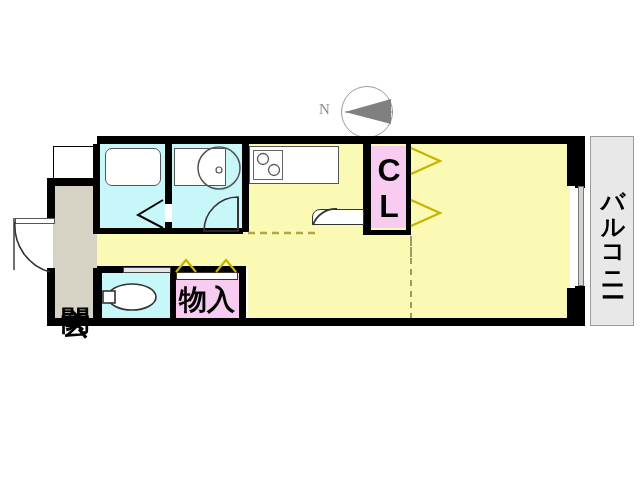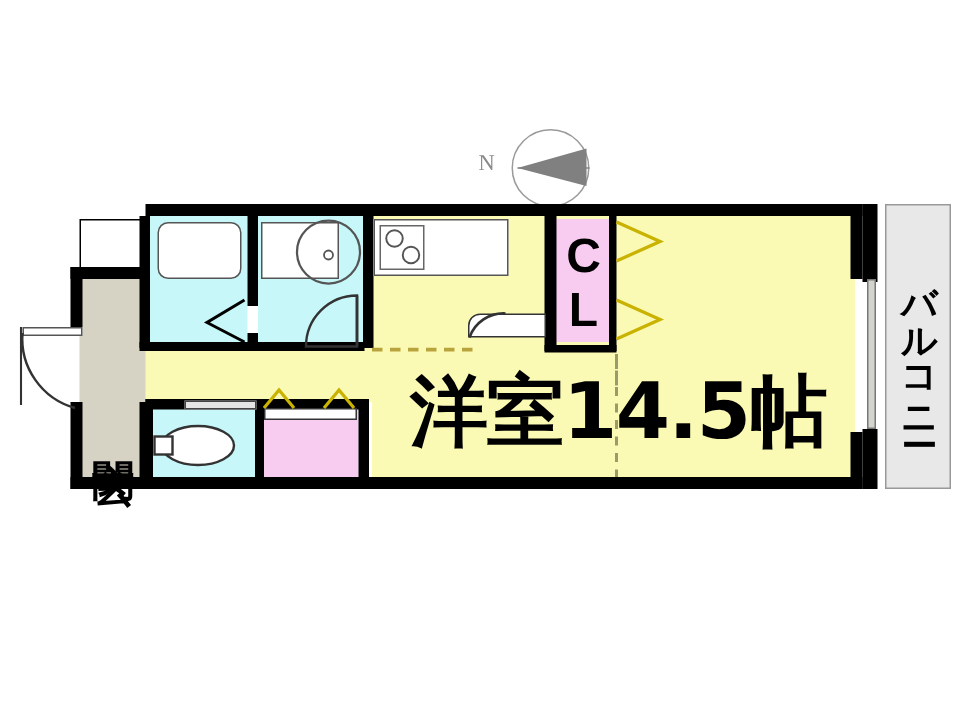--- a/index.html
+++ b/index.html
@@ -189,22 +189,22 @@
 
     <polyline points="176,272 186,260 196,272" fill="none" stroke="#c9b200" stroke-width="2.2"></polyline>
     <polyline points="216,272 226,260 236,272" fill="none" stroke="#c9b200" stroke-width="2.2"></polyline>
 
     <line x1="248" y1="233" x2="316" y2="233" stroke="#b9a33c" stroke-width="2.5" stroke-dasharray="7,5"></line>
     <line x1="411" y1="236" x2="411" y2="318" stroke="#9b9b6a" stroke-width="2" stroke-dasharray="6,5"></line>
     <line x1="411" y1="240" x2="411" y2="262" stroke="#9b9b6a" stroke-width="2" stroke-dasharray="6,5"></line>
 
   </svg>
 
-  <div class="htext" style="left:283px; top:246px; width:258px; height:58px; font-size:52px; letter-spacing:-1px;">洋室14.5帖</div>
 
   <div class="vtext" style="left:58px; top:250px; width:34px; height:70px; font-size:28px;">玄関</div>
 
   <div class="vtext" style="left:598px; top:150px; width:30px; height:160px; font-size:24px;">バルコニー</div>
 
   <div class="vtext" style="left:372px; top:152px; width:34px; height:72px; font-size:32px; font-family:'Liberation Sans', sans-serif;">CL</div>
 
+  <div class="htext" style="left:177px; top:282px; width:60px; height:36px; font-size:28px;">物入</div>
 
 </div>
 
 </body></html>

